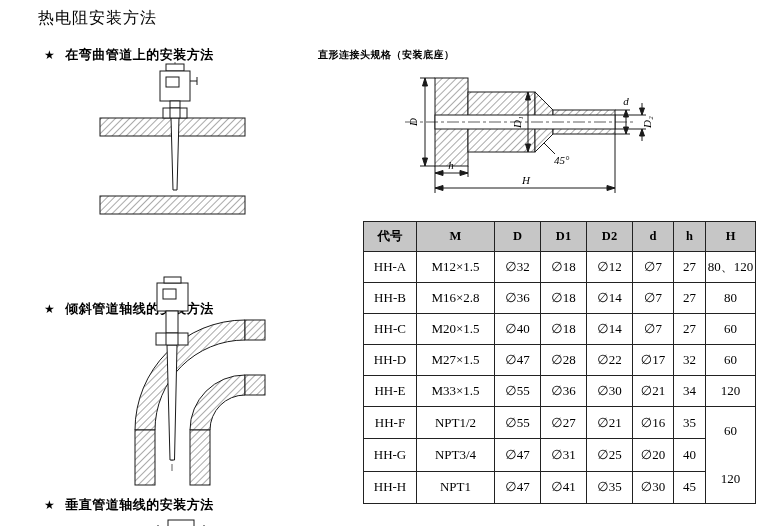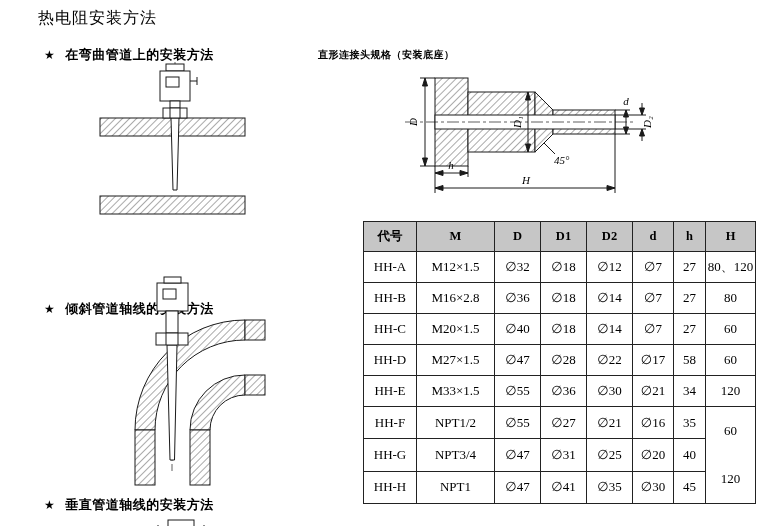--- a/index.html
+++ b/index.html
@@ -210,21 +210,21 @@
         <td>27</td>
         <td>60</td>
       </tr>
       <tr>
         <td>HH-D</td>
         <td>M27×1.5</td>
         <td>∅47</td>
         <td>∅28</td>
         <td>∅22</td>
         <td>∅17</td>
-        <td>58</td>
+        <td>32</td>
         <td>60</td>
       </tr>
       <tr>
         <td>HH-E</td>
         <td>M33×1.5</td>
         <td>∅55</td>
         <td>∅36</td>
         <td>∅30</td>
         <td>∅21</td>
         <td>34</td>

